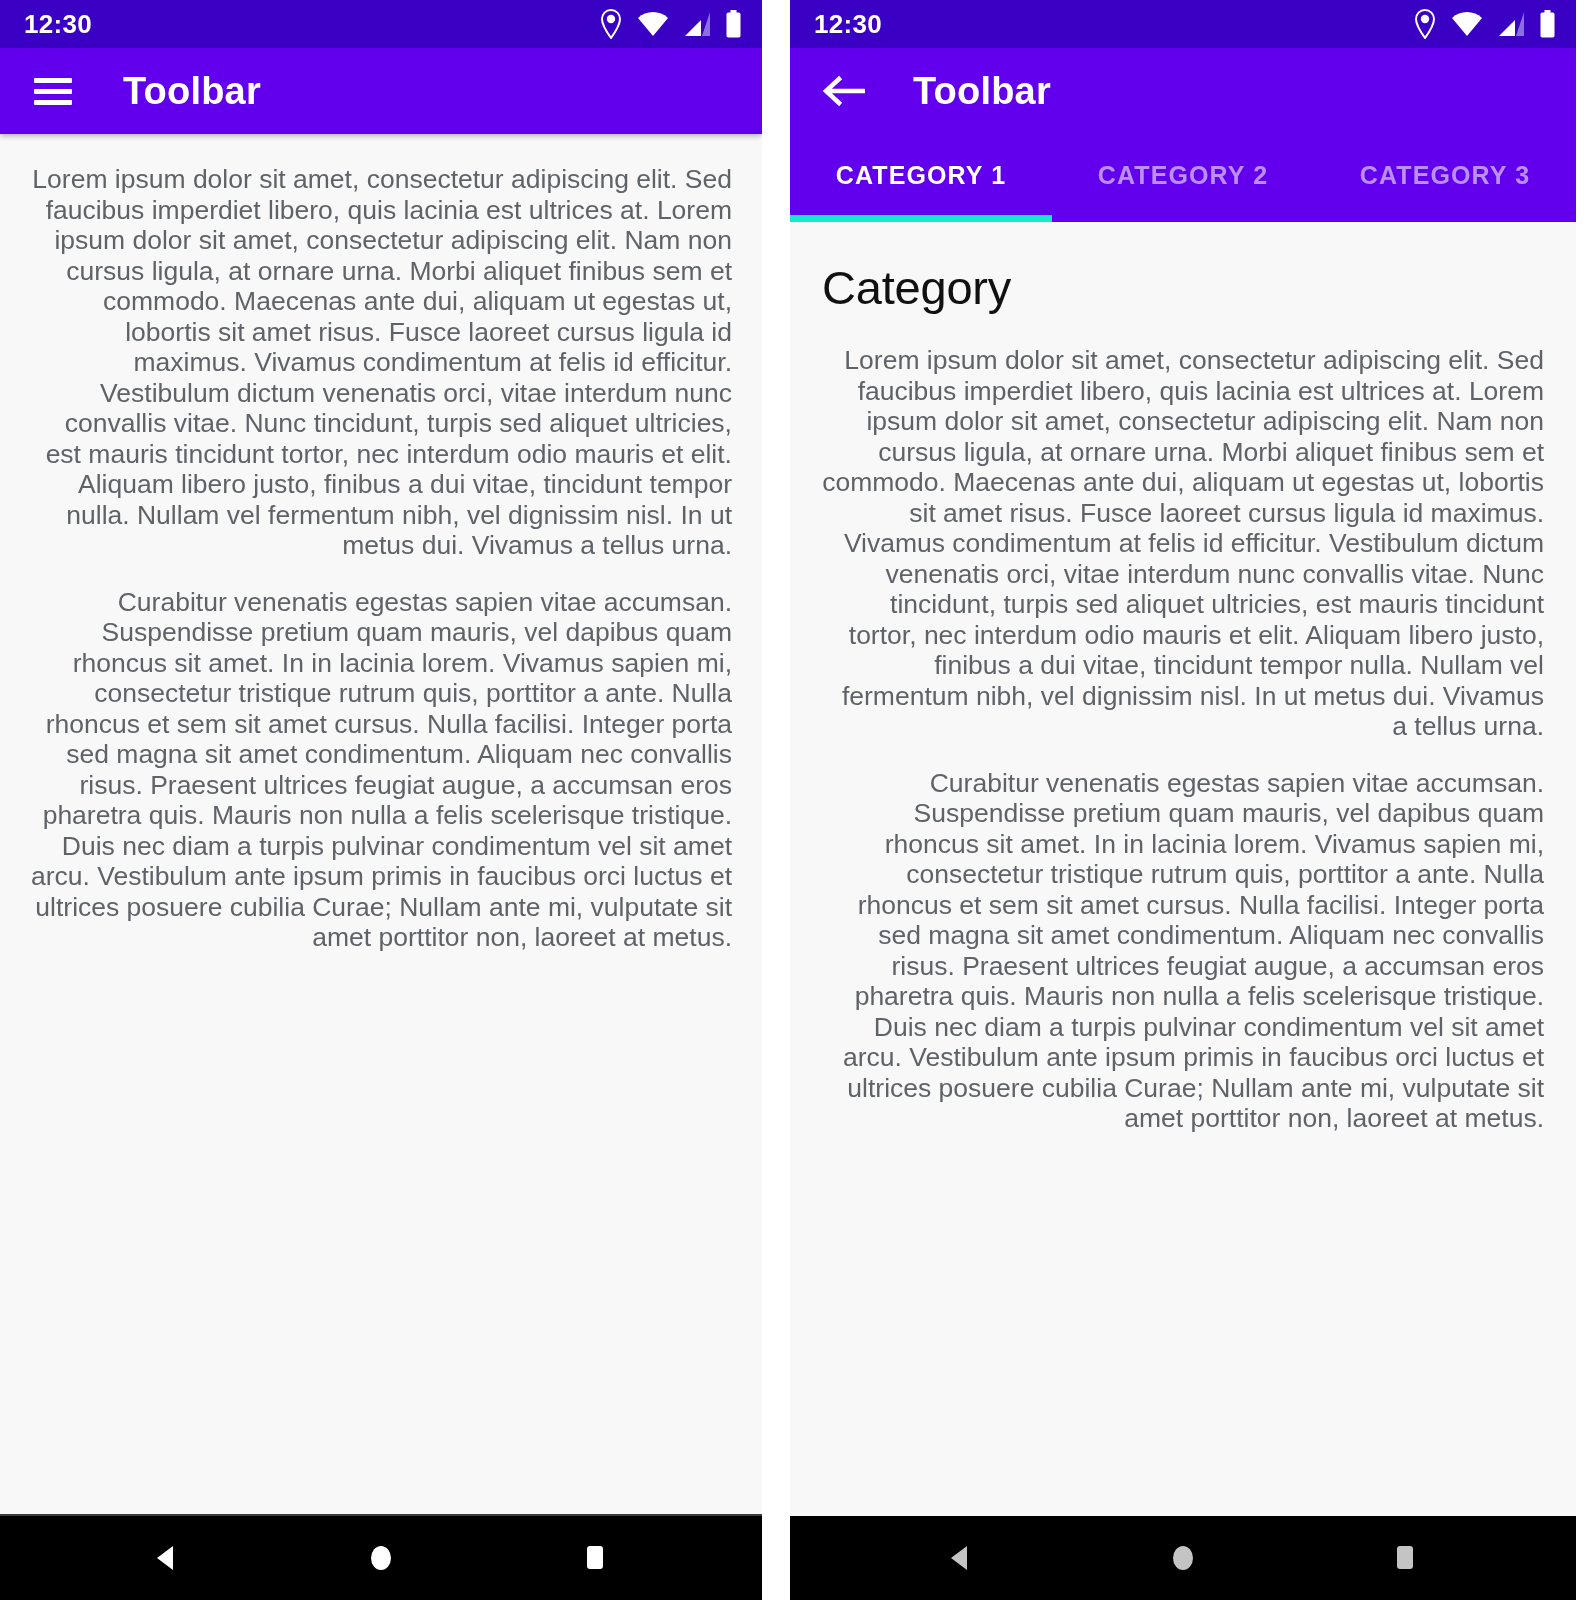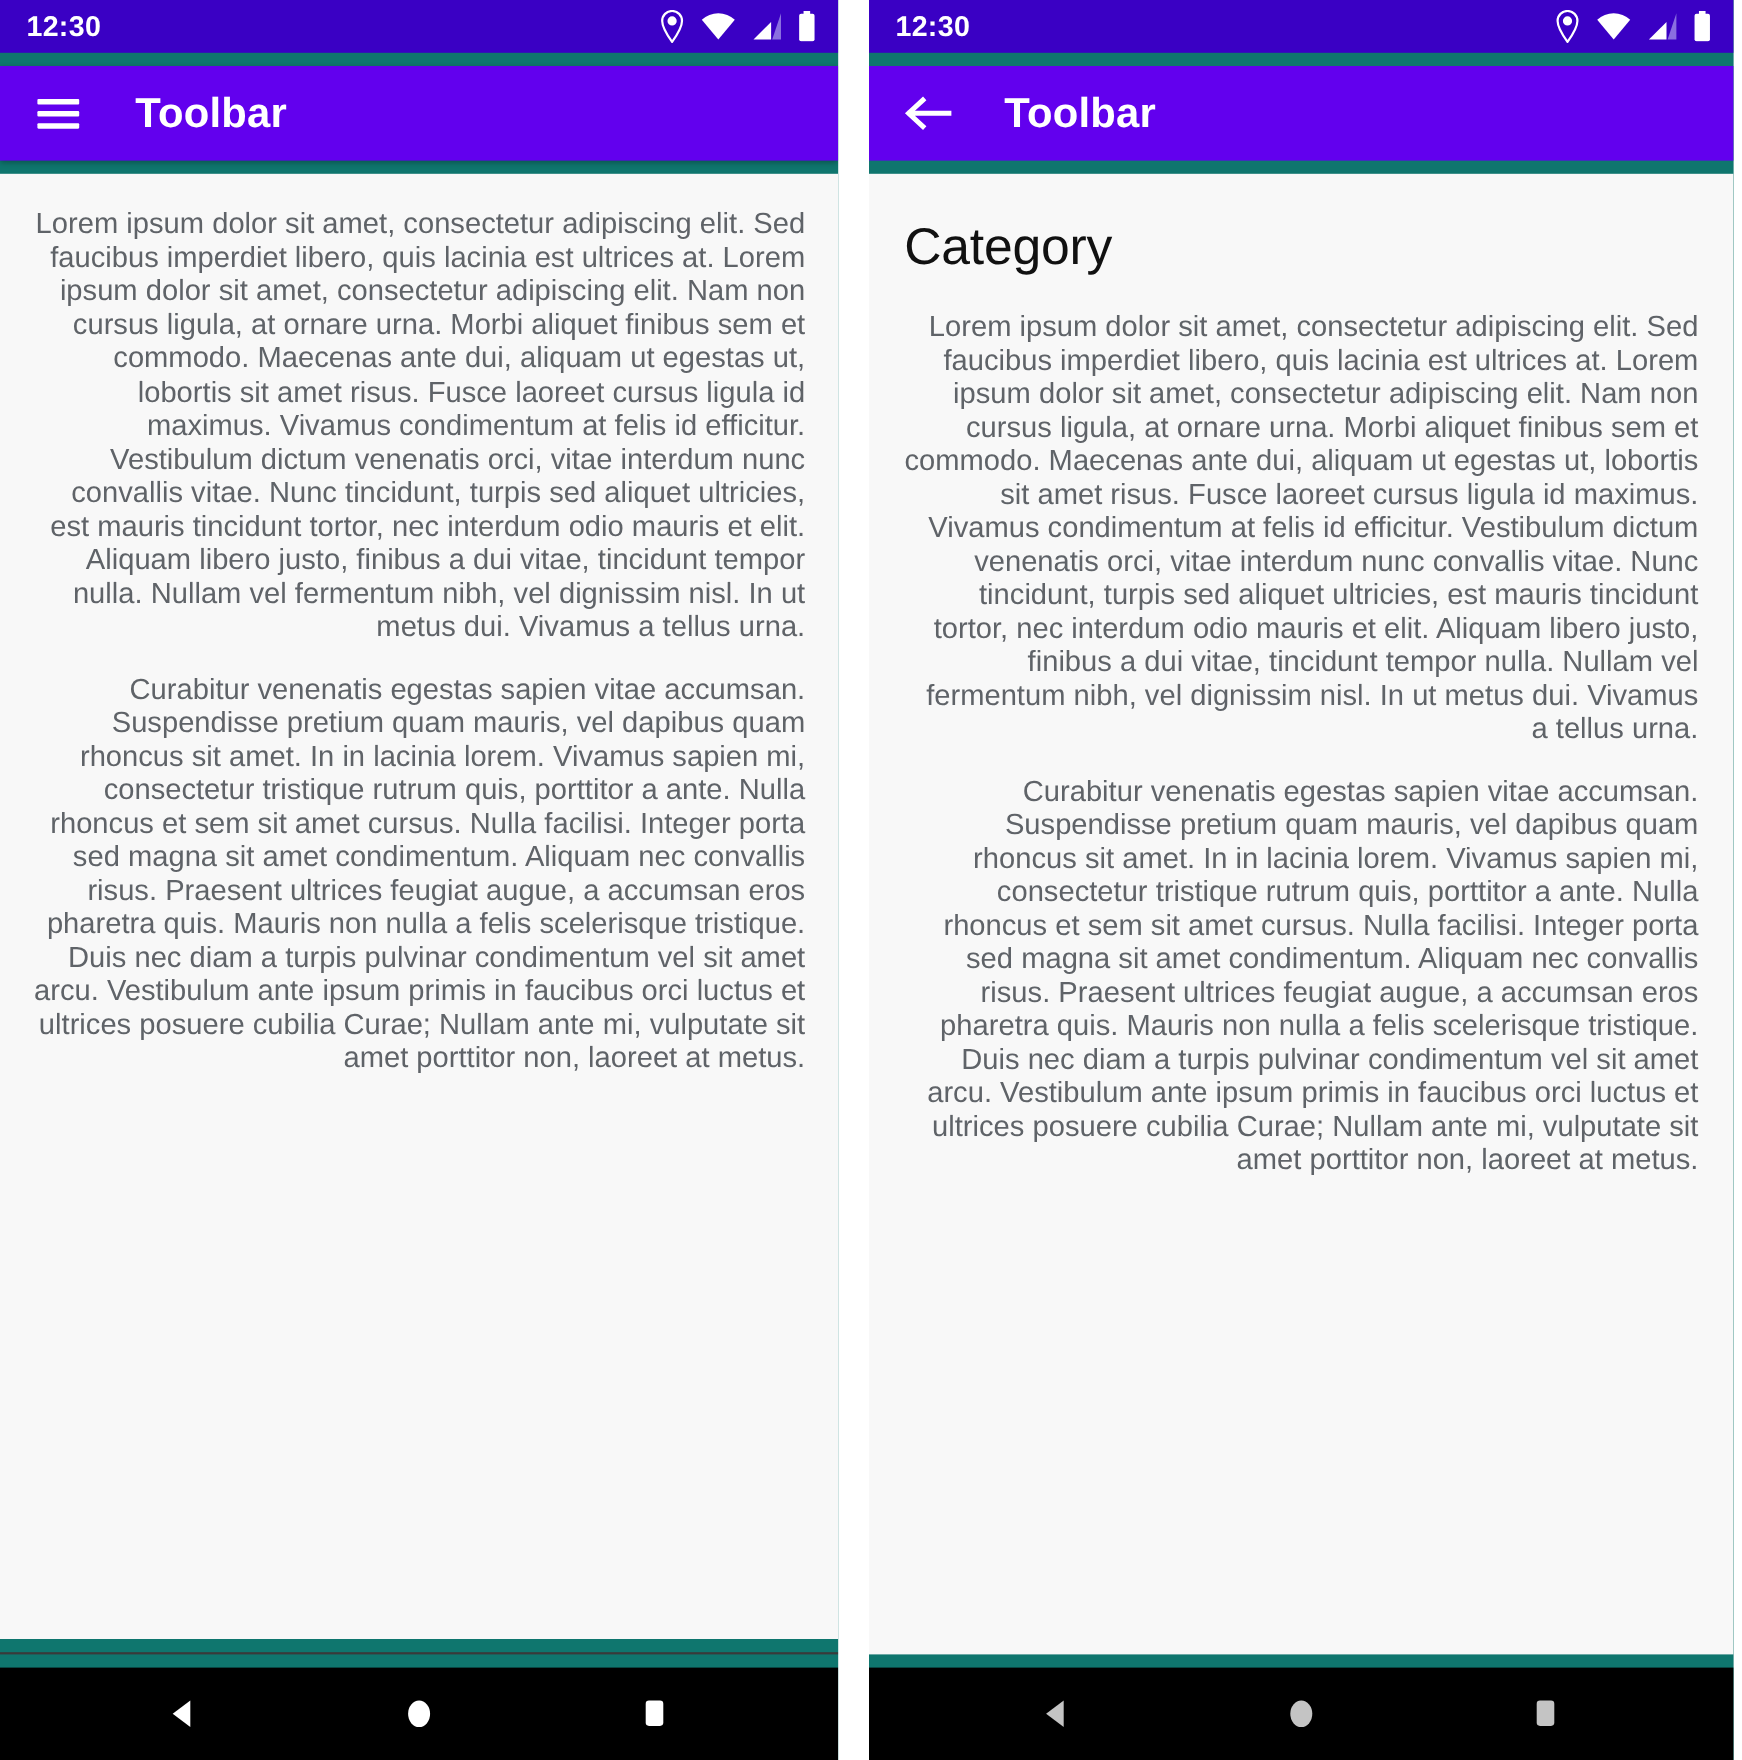--- a/index.html
+++ b/index.html
@@ -15,23 +15,22 @@
     display:flex;
     background:#ffffff;
   }
 
   
   .phone{
     position:relative;
     height:1600px;
     display:flex;
     flex-direction:column;
-    background:#0f766e;
+    background:#be185d;
     overflow:hidden;
-    gap:12px;
   }
   .phone.left{ width:762px; }
   .gap{ width:28px; height:1600px; background:#ffffff; flex:0 0 28px; }
   .phone.right{ width:786px; }
   .edge{ width:8px; height:1600px; background:#ffffff; flex:0 0 8px; }
 
   
   .statusbar{
     height:48px;
     background:#3a00c4;
@@ -285,20 +284,31 @@
     <div class="toolbar">
       <div class="toolbar-row">
         <div class="nav-btn">
           <svg width="44" height="40" viewBox="0 0 44 40">
               <path d="M42 20 L6 20 M18 8 L5 20 L18 32" fill="none" stroke="#ffffff" stroke-width="4.5" stroke-linecap="square" stroke-linejoin="miter"></path>
             </svg>
         </div>
         <div class="toolbar-title">Toolbar</div>
       </div>
 
+      <div class="tabs">
+        <div class="tab active">
+          <span>CATEGORY 1</span>
+        </div>
+        <div class="tab">
+          <span>CATEGORY 2</span>
+        </div>
+        <div class="tab">
+          <span>CATEGORY 3</span>
+        </div>
+      </div>
     </div>
 
     <div class="content indented">
       <h1 class="heading">Category</h1>
       <p class="para first">Lorem ipsum dolor sit amet, consectetur adipiscing elit. Sed faucibus imperdiet libero, quis lacinia est ultrices at. Lorem ipsum dolor sit amet, consectetur adipiscing elit. Nam non cursus ligula, at ornare urna. Morbi aliquet finibus sem et commodo. Maecenas ante dui, aliquam ut egestas ut, lobortis sit amet risus. Fusce laoreet cursus ligula id maximus. Vivamus condimentum at felis id efficitur. Vestibulum dictum venenatis orci, vitae interdum nunc convallis vitae. Nunc tincidunt, turpis sed aliquet ultricies, est mauris tincidunt tortor, nec interdum odio mauris et elit. Aliquam libero justo, finibus a dui vitae, tincidunt tempor nulla. Nullam vel fermentum nibh, vel dignissim nisl. In ut metus dui. Vivamus a tellus urna.</p>
       <p class="para">Curabitur venenatis egestas sapien vitae accumsan. Suspendisse pretium quam mauris, vel dapibus quam rhoncus sit amet. In in lacinia lorem. Vivamus sapien mi, consectetur tristique rutrum quis, porttitor a ante. Nulla rhoncus et sem sit amet cursus. Nulla facilisi. Integer porta sed magna sit amet condimentum. Aliquam nec convallis risus. Praesent ultrices feugiat augue, a accumsan eros pharetra quis. Mauris non nulla a felis scelerisque tristique. Duis nec diam a turpis pulvinar condimentum vel sit amet arcu. Vestibulum ante ipsum primis in faucibus orci luctus et ultrices posuere cubilia Curae; Nullam ante mi, vulputate sit amet porttitor non, laoreet at metus.</p>
     </div>
 
     <div class="navbar">
       <div class="nav-icon">

